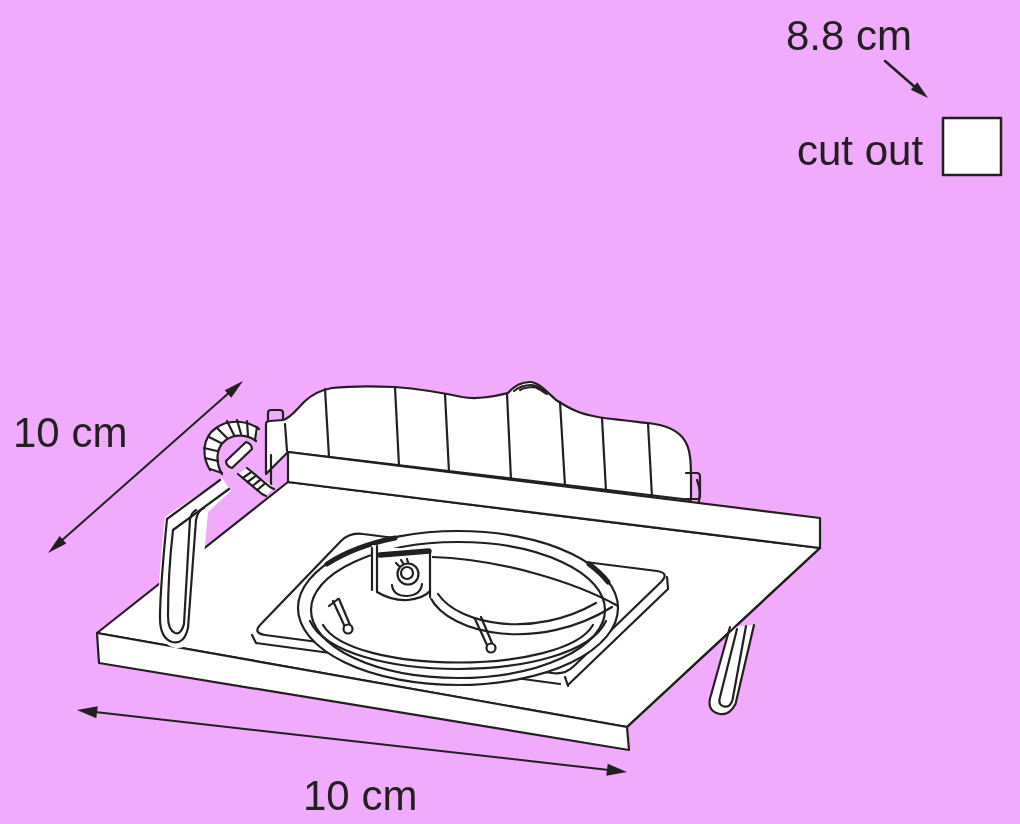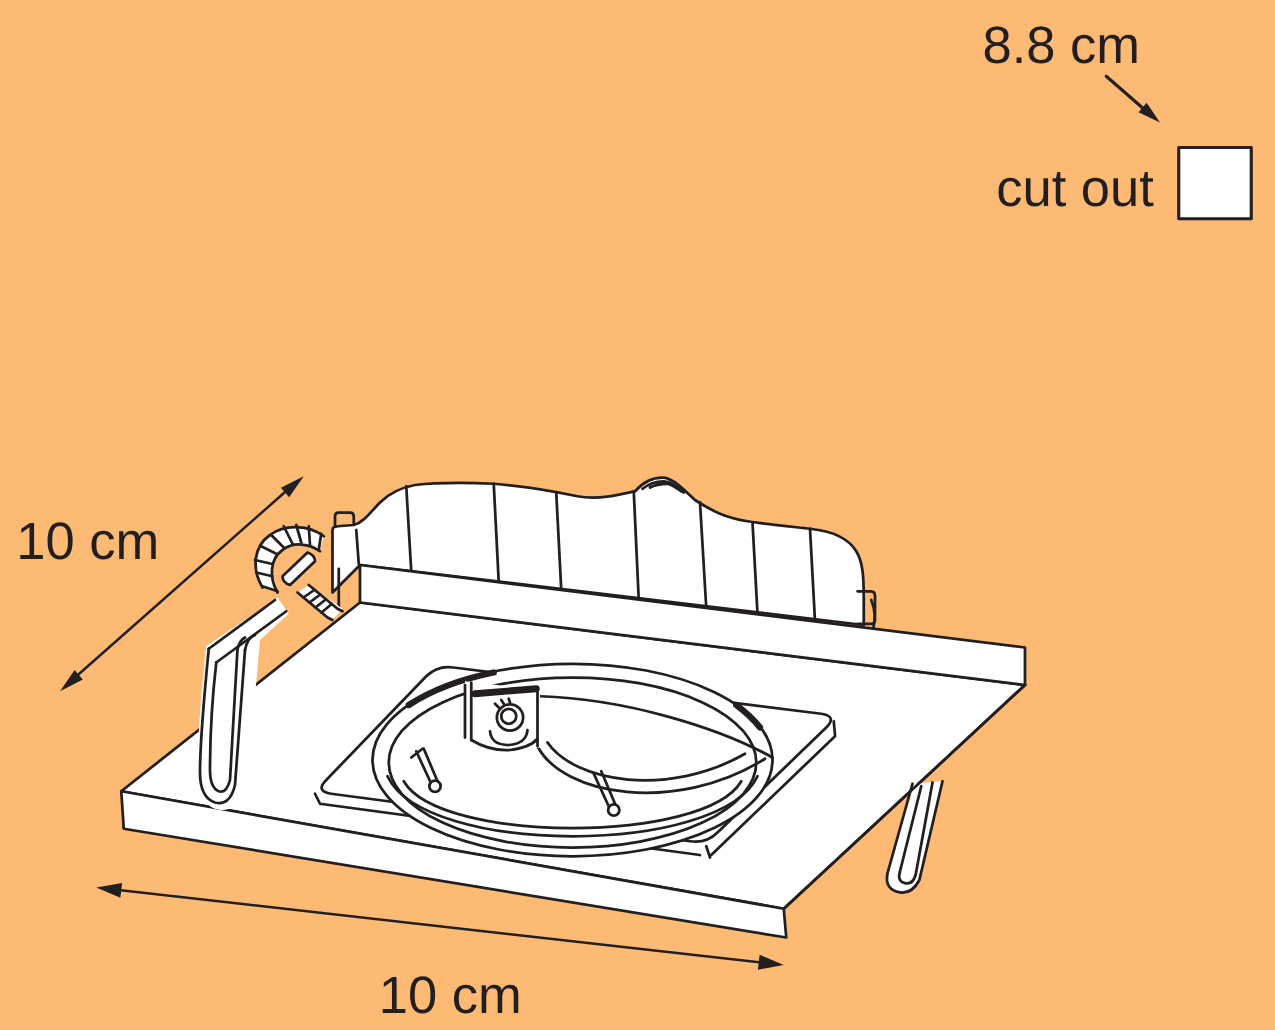--- a/index.html
+++ b/index.html
@@ -1,16 +1,16 @@
 <!DOCTYPE html>
 <html><head>
 <meta charset="utf-8">
 <style>
   html,body{margin:0;padding:0;background:#fff;}
-  #stage{position:relative;width:1020px;height:824px;background:#fdba74;overflow:hidden;}
+  #stage{position:relative;width:1020px;height:824px;background:#f0abfc;overflow:hidden;}
   svg{position:absolute;left:0;top:0;}
   .lbl{font-family:"Liberation Sans",sans-serif;fill:#231f20;font-size:42px;}
 </style>
 </head>
 <body>
 
 <div id="stage">
 <svg width="1020" height="824" viewBox="0 0 1020 824">
   <g fill="none" stroke="#231f20" stroke-width="2.2" stroke-linecap="round" stroke-linejoin="round">
 

